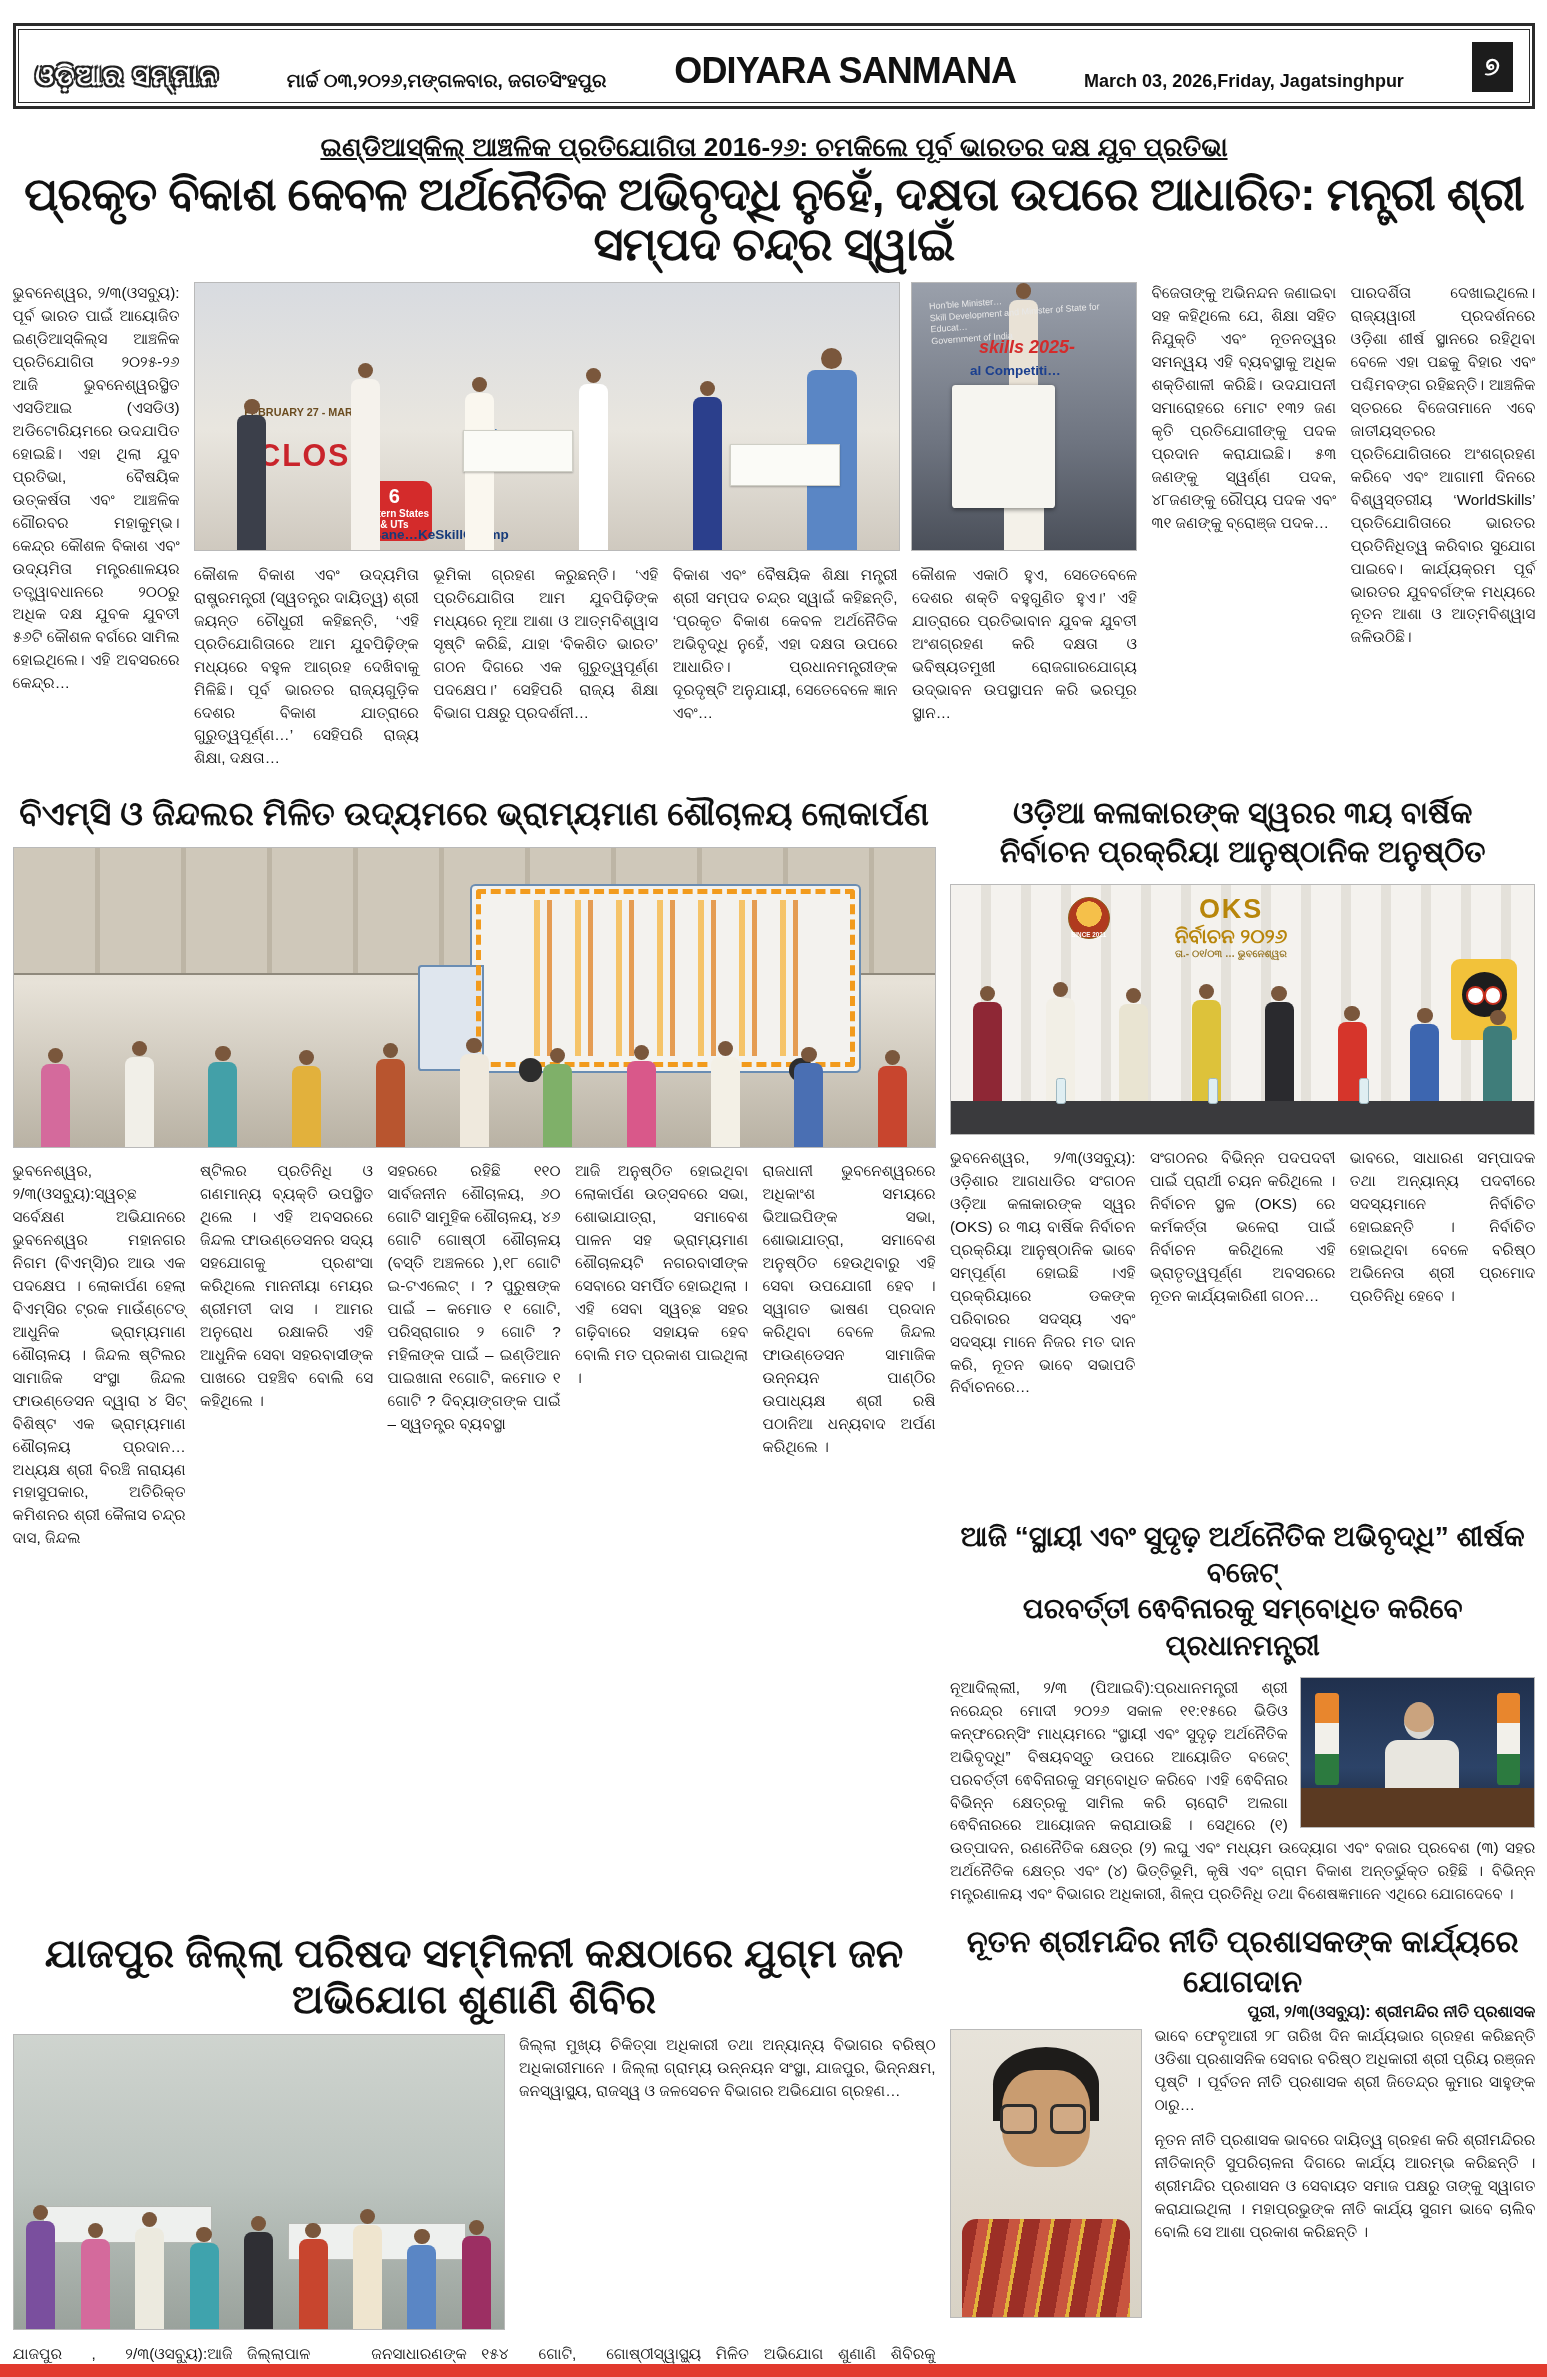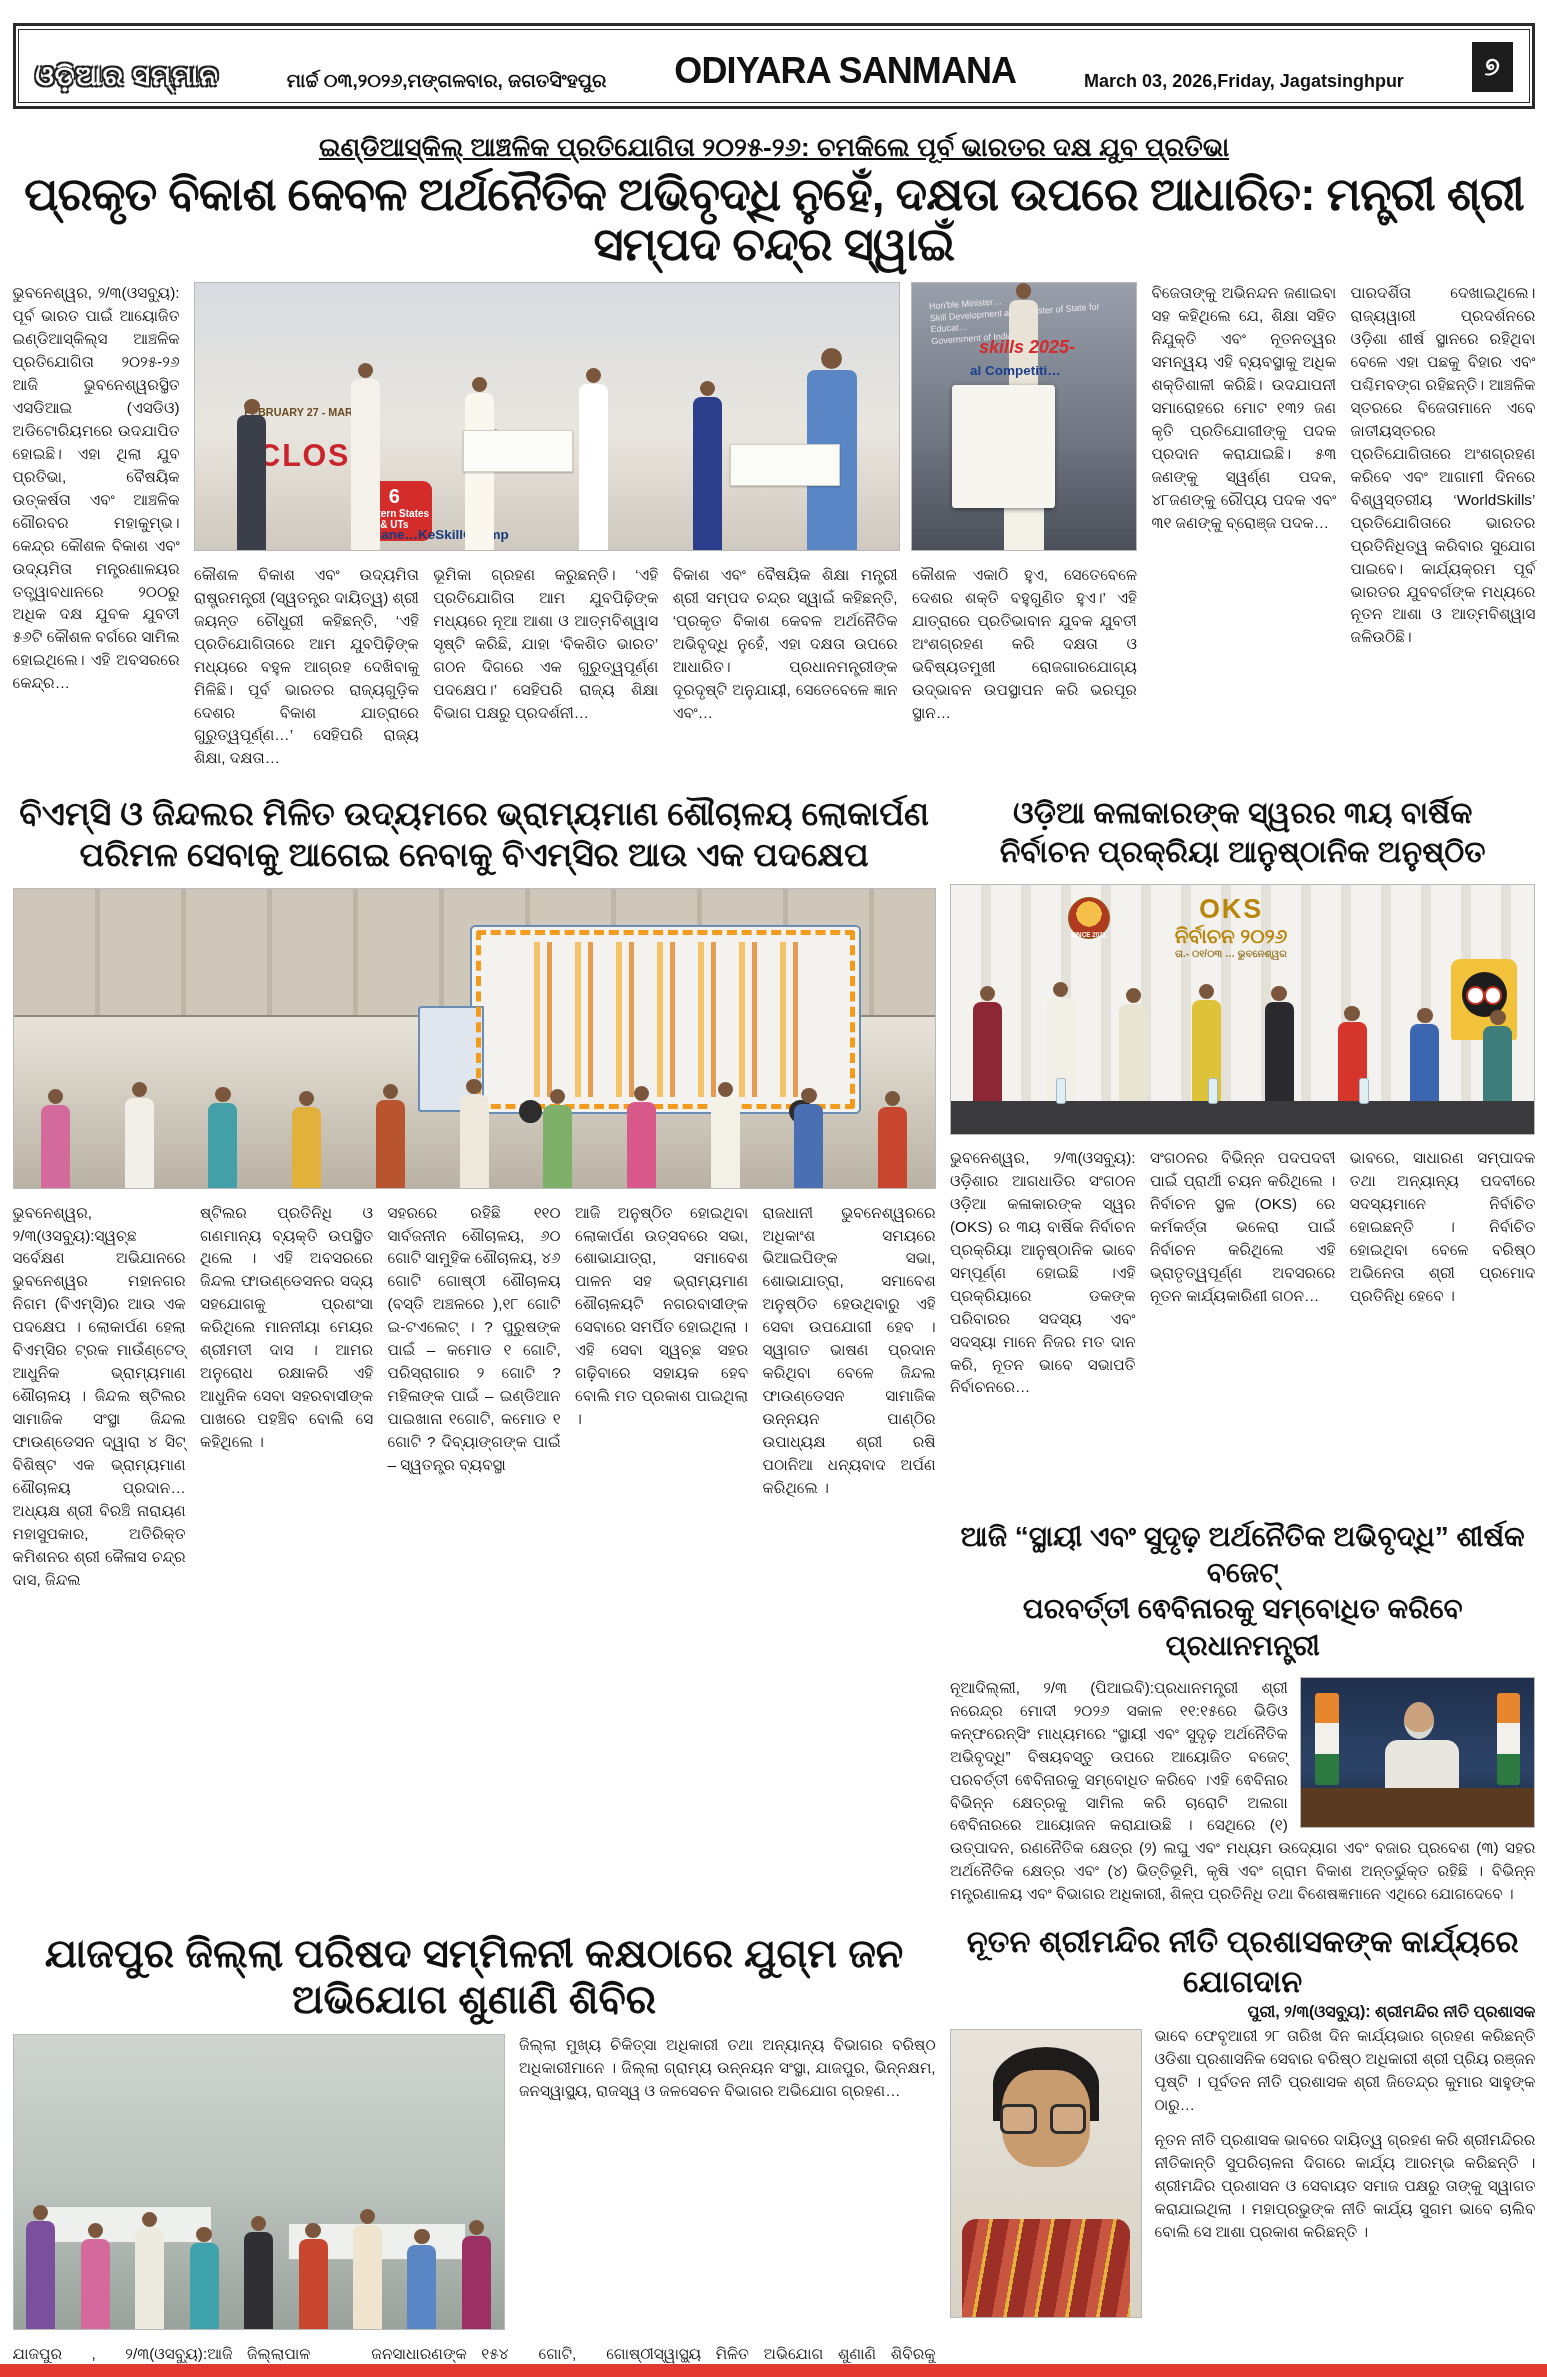--- a/index.html
+++ b/index.html
@@ -109,21 +109,21 @@
   <div class="mast-outer">
     <div class="mast-inner">
       <span class="mast-logo">ଓଡ଼ିଆର ସମ୍ମାନ</span>
       <span class="mast-date-od">ମାର୍ଚ୍ଚ ୦୩,୨୦୨୬,ମଙ୍ଗଳବାର, ଜଗତସିଂହପୁର</span>
       <span class="mast-title">ODIYARA SANMANA</span>
       <span class="mast-date-en">March 03, 2026,Friday, Jagatsinghpur</span>
       <span class="mast-page">୭</span>
     </div>
   </div>
 
-  <div class="kicker">ଇଣ୍ଡିଆସ୍କିଲ୍ ଆଞ୍ଚଳିକ ପ୍ରତିଯୋଗିତା ୨୦୨୫-୨୬: ଚମକିଲେ ପୂର୍ବ ଭାରତର ଦକ୍ଷ ଯୁବ ପ୍ରତିଭା</div>
+  <div class="kicker">ଇଣ୍ଡିଆସ୍କିଲ୍ ଆଞ୍ଚଳିକ ପ୍ରତିଯୋଗିତା 2016-୨୬: ଚମକିଲେ ପୂର୍ବ ଭାରତର ଦକ୍ଷ ଯୁବ ପ୍ରତିଭା</div>
   <div class="h-xl">ପ୍ରକୃତ ବିକାଶ କେବଳ ଅର୍ଥନୈତିକ ଅଭିବୃଦ୍ଧି ନୁହେଁ, ଦକ୍ଷତା ଉପରେ ଆଧାରିତ: ମନ୍ତ୍ରୀ ଶ୍ରୀ ସମ୍ପଦ ଚନ୍ଦ୍ର ସ୍ୱାଇଁ</div>
 
   <div class="row">
     <div class="bodytext" style="flex:0 0 167px;">ଭୁବନେଶ୍ୱର, ୨/୩(ଓସବ୍ୟୁ): ପୂର୍ବ ଭାରତ ପାଇଁ ଆୟୋଜିତ ଇଣ୍ଡିଆସ୍କିଲ୍ସ ଆଞ୍ଚଳିକ ପ୍ରତିଯୋଗିତା ୨୦୨୫-୨୬ ଆଜି ଭୁବନେଶ୍ୱରସ୍ଥିତ ଏସଡିଆଇ (ଏସଡିଓ) ଅଡିଟୋରିୟମରେ ଉଦଯାପିତ ହୋଇଛି। ଏହା ଥିଲା ଯୁବ ପ୍ରତିଭା, ବୈଷୟିକ ଉତ୍କର୍ଷତା ଏବଂ ଆଞ୍ଚଳିକ ଗୌରବର ମହାକୁମ୍ଭ। କେନ୍ଦ୍ର କୌଶଳ ବିକାଶ ଏବଂ ଉଦ୍ୟମିତା ମନ୍ତ୍ରଣାଳୟର ତତ୍ତ୍ୱାବଧାନରେ ୨୦୦ରୁ ଅଧିକ ଦକ୍ଷ ଯୁବକ ଯୁବତୀ ୫୬ଟି କୌଶଳ ବର୍ଗରେ ସାମିଲ ହୋଇଥିଲେ। ଏହି ଅବସରରେ କେନ୍ଦ୍ର…</div>
 
     <div style="flex:0 0 943px;">
       <div class="row" style="gap:10.8px;">
 
         <div class="photo ph1" style="flex:0 0 706px;height:269px;">
           <div class="is-date">FEBRUARY 27 - MARCH</div>
@@ -197,21 +197,20 @@
     </div>
 
     <div class="bodytext" style="flex:1;">ବିଜେତାଙ୍କୁ ଅଭିନନ୍ଦନ ଜଣାଇବା ସହ କହିଥିଲେ ଯେ, ଶିକ୍ଷା ସହିତ ନିଯୁକ୍ତି ଏବଂ ନୂତନତ୍ୱର ସମନ୍ୱୟ ଏହି ବ୍ୟବସ୍ଥାକୁ ଅଧିକ ଶକ୍ତିଶାଳୀ କରିଛି। ଉଦଯାପନୀ ସମାରୋହରେ ମୋଟ ୧୩୨ ଜଣ କୃତି ପ୍ରତିଯୋଗୀଙ୍କୁ ପଦକ ପ୍ରଦାନ କରାଯାଇଛି। ୫୩ ଜଣଙ୍କୁ ସ୍ୱର୍ଣ୍ଣ ପଦକ, ୪୮ଜଣଙ୍କୁ ରୌପ୍ୟ ପଦକ ଏବଂ ୩୧ ଜଣଙ୍କୁ ବ୍ରୋଞ୍ଜ ପଦକ…</div>
     <div class="bodytext" style="flex:1;">ପାରଦର୍ଶିତା ଦେଖାଇଥିଲେ। ରାଜ୍ୟୱାରୀ ପ୍ରଦର୍ଶନରେ ଓଡ଼ିଶା ଶୀର୍ଷ ସ୍ଥାନରେ ରହିଥିବା ବେଳେ ଏହା ପଛକୁ ବିହାର ଏବଂ ପଶ୍ଚିମବଙ୍ଗ ରହିଛନ୍ତି। ଆଞ୍ଚଳିକ ସ୍ତରରେ ବିଜେତାମାନେ ଏବେ ଜାତୀୟସ୍ତରର ପ୍ରତିଯୋଗିତାରେ ଅଂଶଗ୍ରହଣ କରିବେ ଏବଂ ଆଗାମୀ ଦିନରେ ବିଶ୍ୱସ୍ତରୀୟ ‘WorldSkills’ ପ୍ରତିଯୋଗିତାରେ ଭାରତର ପ୍ରତିନିଧିତ୍ୱ କରିବାର ସୁଯୋଗ ପାଇବେ। କାର୍ଯ୍ୟକ୍ରମ ପୂର୍ବ ଭାରତର ଯୁବବର୍ଗଙ୍କ ମଧ୍ୟରେ ନୂତନ ଆଶା ଓ ଆତ୍ମବିଶ୍ୱାସ ଜଳିଉଠିଛି।</div>
   </div>
 
   <div class="row sect" style="margin-top:6px;">
 
     <div style="flex:0 0 923px;">
       <div class="h-lg">ବିଏମ୍ସି ଓ ଜିନ୍ଦଲର ମିଳିତ ଉଦ୍ୟମରେ ଭ୍ରାମ୍ୟମାଣ ଶୌଚାଳୟ ଲୋକାର୍ପଣ</div>
-      <div class="h-lg">ପରିମଳ ସେବାକୁ ଆଗେଇ ନେବାକୁ ବିଏମ୍ସିର ଆଉ ଏକ ପଦକ୍ଷେପ</div>
       <div class="photo phb sect" style="height:301px;">
         <div class="building"></div>
         <div class="truck">
           <div class="cab"></div>
             <div class="garl"></div>
             <div class="mari"></div>
           <div class="wheel" style="left:12%;"></div>
             <div class="wheel" style="right:12%;"></div>
         </div>
         <div class="crowd">

